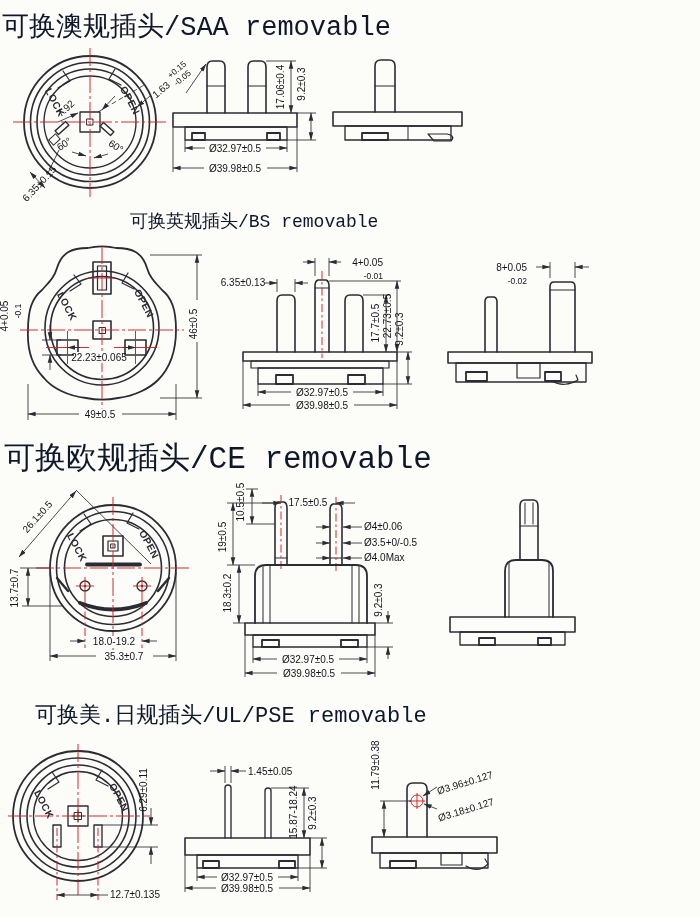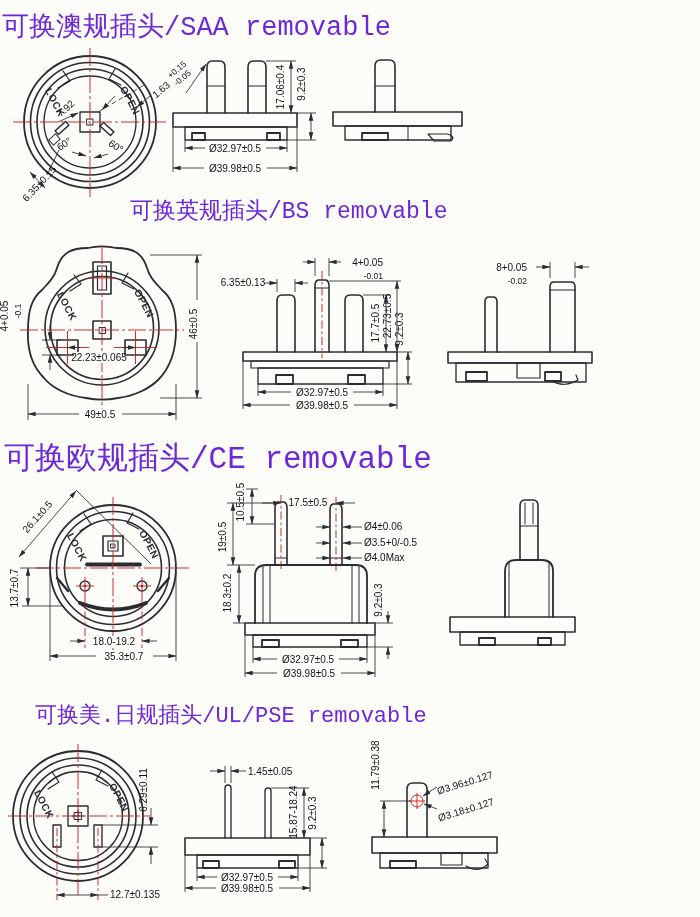--- a/index.html
+++ b/index.html
@@ -1,19 +1,19 @@
 <!DOCTYPE html>
 <html><head>
 <meta charset="utf-8">
 <style>
   html,body{margin:0;padding:0}
   body{width:700px;height:917px;position:relative;background:#fcfcf8;overflow:hidden}
-  .ttl{position:absolute;font-family:"Liberation Mono","DejaVu Sans Mono",monospace;color:#6d28d9;white-space:nowrap;font-weight:500}
+  .ttl{position:absolute;font-family:"Liberation Mono","DejaVu Sans Mono",monospace;color:#0f172a;white-space:nowrap;font-weight:500}
   #t1{left:2px;top:8px;font-size:27px}
-  #t2{left:130px;top:195px;font-size:23px}
+  #t2{left:130px;top:209px;font-size:18px}
   #t3{left:4px;top:437px;font-size:31px}
   #t4{left:35px;top:700px;font-size:22px}
   svg{position:absolute;left:0;top:0}
   .s{stroke:#2b2b33;fill:none;stroke-width:1.6;stroke-linecap:round;stroke-linejoin:round}
   .w1{stroke-width:1}.w12{stroke-width:1.2}.w13{stroke-width:1.35}.w18{stroke-width:1.8}.w24{stroke-width:2.4}.w4{stroke-width:3.8}
   .d{stroke:#2b2b33;fill:none;stroke-width:.85}
   .r{stroke:#d42025;fill:none;stroke-width:.95}
   .rc{stroke-dasharray:18 3 3 3}
   .rd{stroke-dasharray:8 3 2.5 3}
   .bd{stroke:#2b2b33;stroke-width:.8;fill:none;stroke-dasharray:5 3}

